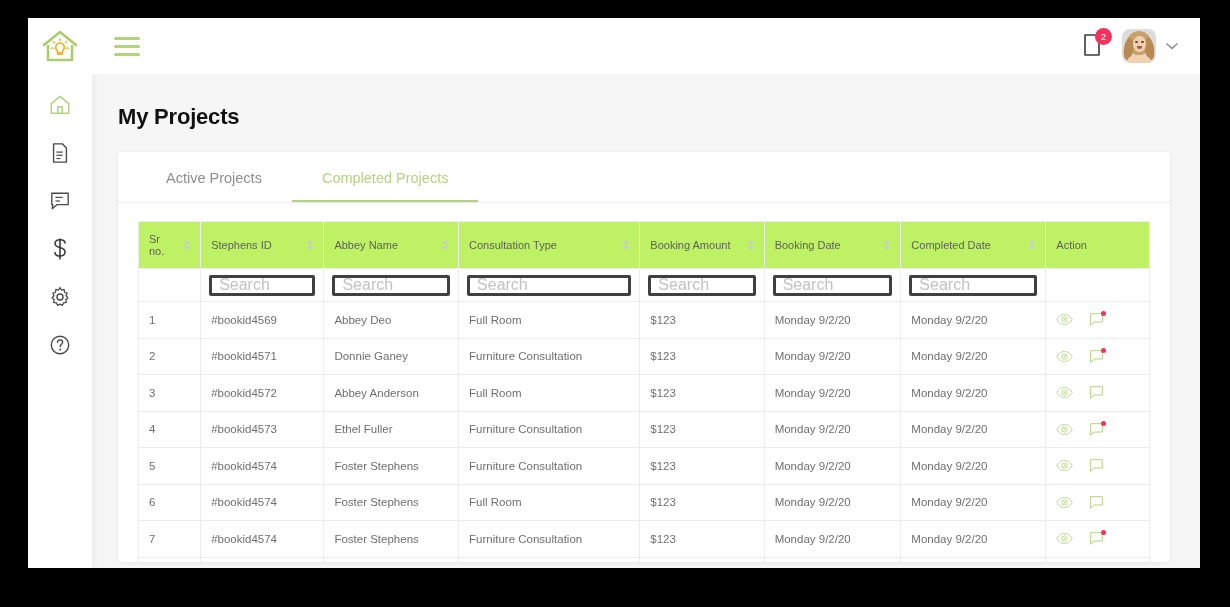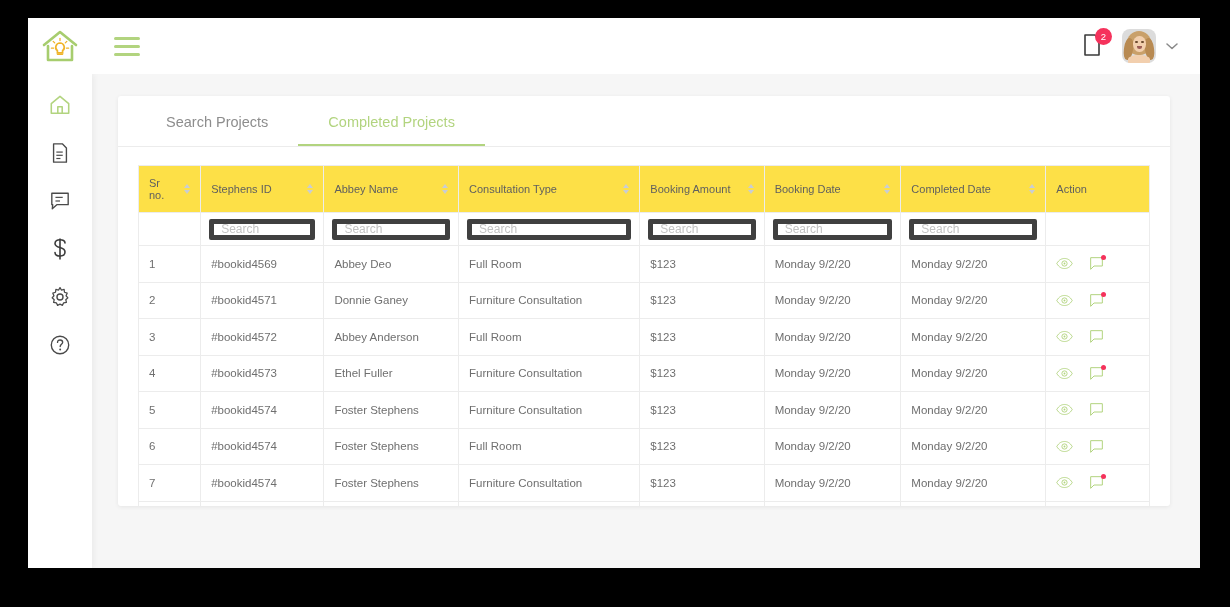--- a/index.html
+++ b/index.html
@@ -170,21 +170,21 @@
     font-size: 11.5px;
     color: #6d6d6d;
   }
   thead th {
     text-align: left;
     font-weight: normal;
     font-size: 11px;
     color: #5f5f5f;
     padding: 11px 10px;
     border: 1px solid #ececec;
-    background: #fde047;
+    background: #bef264;
     height: 32px;
     vertical-align: middle;
   }
   .th-inner { display: flex; align-items: center; justify-content: space-between; gap: 6px; }
   .sort-ico { display:flex; flex-direction:column; gap:2px; flex:0 0 auto; cursor:pointer; }
   .sort-ico i {
     width: 0; height: 0; display: block;
     border-left: 3.5px solid transparent;
     border-right: 3.5px solid transparent;
   }
@@ -196,23 +196,23 @@
     border: 1px solid #ececec;
     height: 36.5px;
     vertical-align: middle;
     color: #6f6f6f;
     font-size: 11.5px;
   }
   tr.filter-row td { height: 33px; padding: 0 8px; }
   .search-input {
     width: 100%;
     height: 21px;
-    border: 5px solid #404040;
+    border: 3px solid #404040;
     border-radius: 2px;
-    font-size: 12px;
+    font-size: 16px;
     color: #7d7d7d;
     padding: 0 7px;
     font-family: "Liberation Sans", sans-serif;
     outline: none;
     background: #fff;
   }
   .search-input::placeholder { color: #c2c2c2; }
 
   .action-cell { }
   .action-wrap { display: flex; align-items: center; gap: 16px; }
@@ -329,25 +329,26 @@
           <circle cx="12" cy="12" r="9.5" fill="none" stroke="#4a4a4a" stroke-width="1.5"></circle>
           <path d="M9.3 9.2 C9.3 7.4 10.6 6.5 12.1 6.5 C13.7 6.5 14.9 7.5 14.9 9 C14.9 11.1 12.2 11.3 12.2 13.6" fill="none" stroke="#4a4a4a" stroke-width="1.5" stroke-linecap="round"></path>
           <circle cx="12.2" cy="16.9" r="1.05" fill="#4a4a4a"></circle>
         </svg>
       </div>
 
     </div>
 
     <div id="content">
 
+      <div id="page-title">My Projects</div>
 
       <div id="card">
 
         <div id="tabs">
-          <div class="tab">Search Projects</div>
+          <div class="tab">Active Projects</div>
           <div class="tab active">Completed Projects</div>
         </div>
 
         <div id="table-zone">
           <table>
             <colgroup>
               <col style="width:60px">
               <col style="width:119px">
               <col style="width:130px">
               <col style="width:175px">

